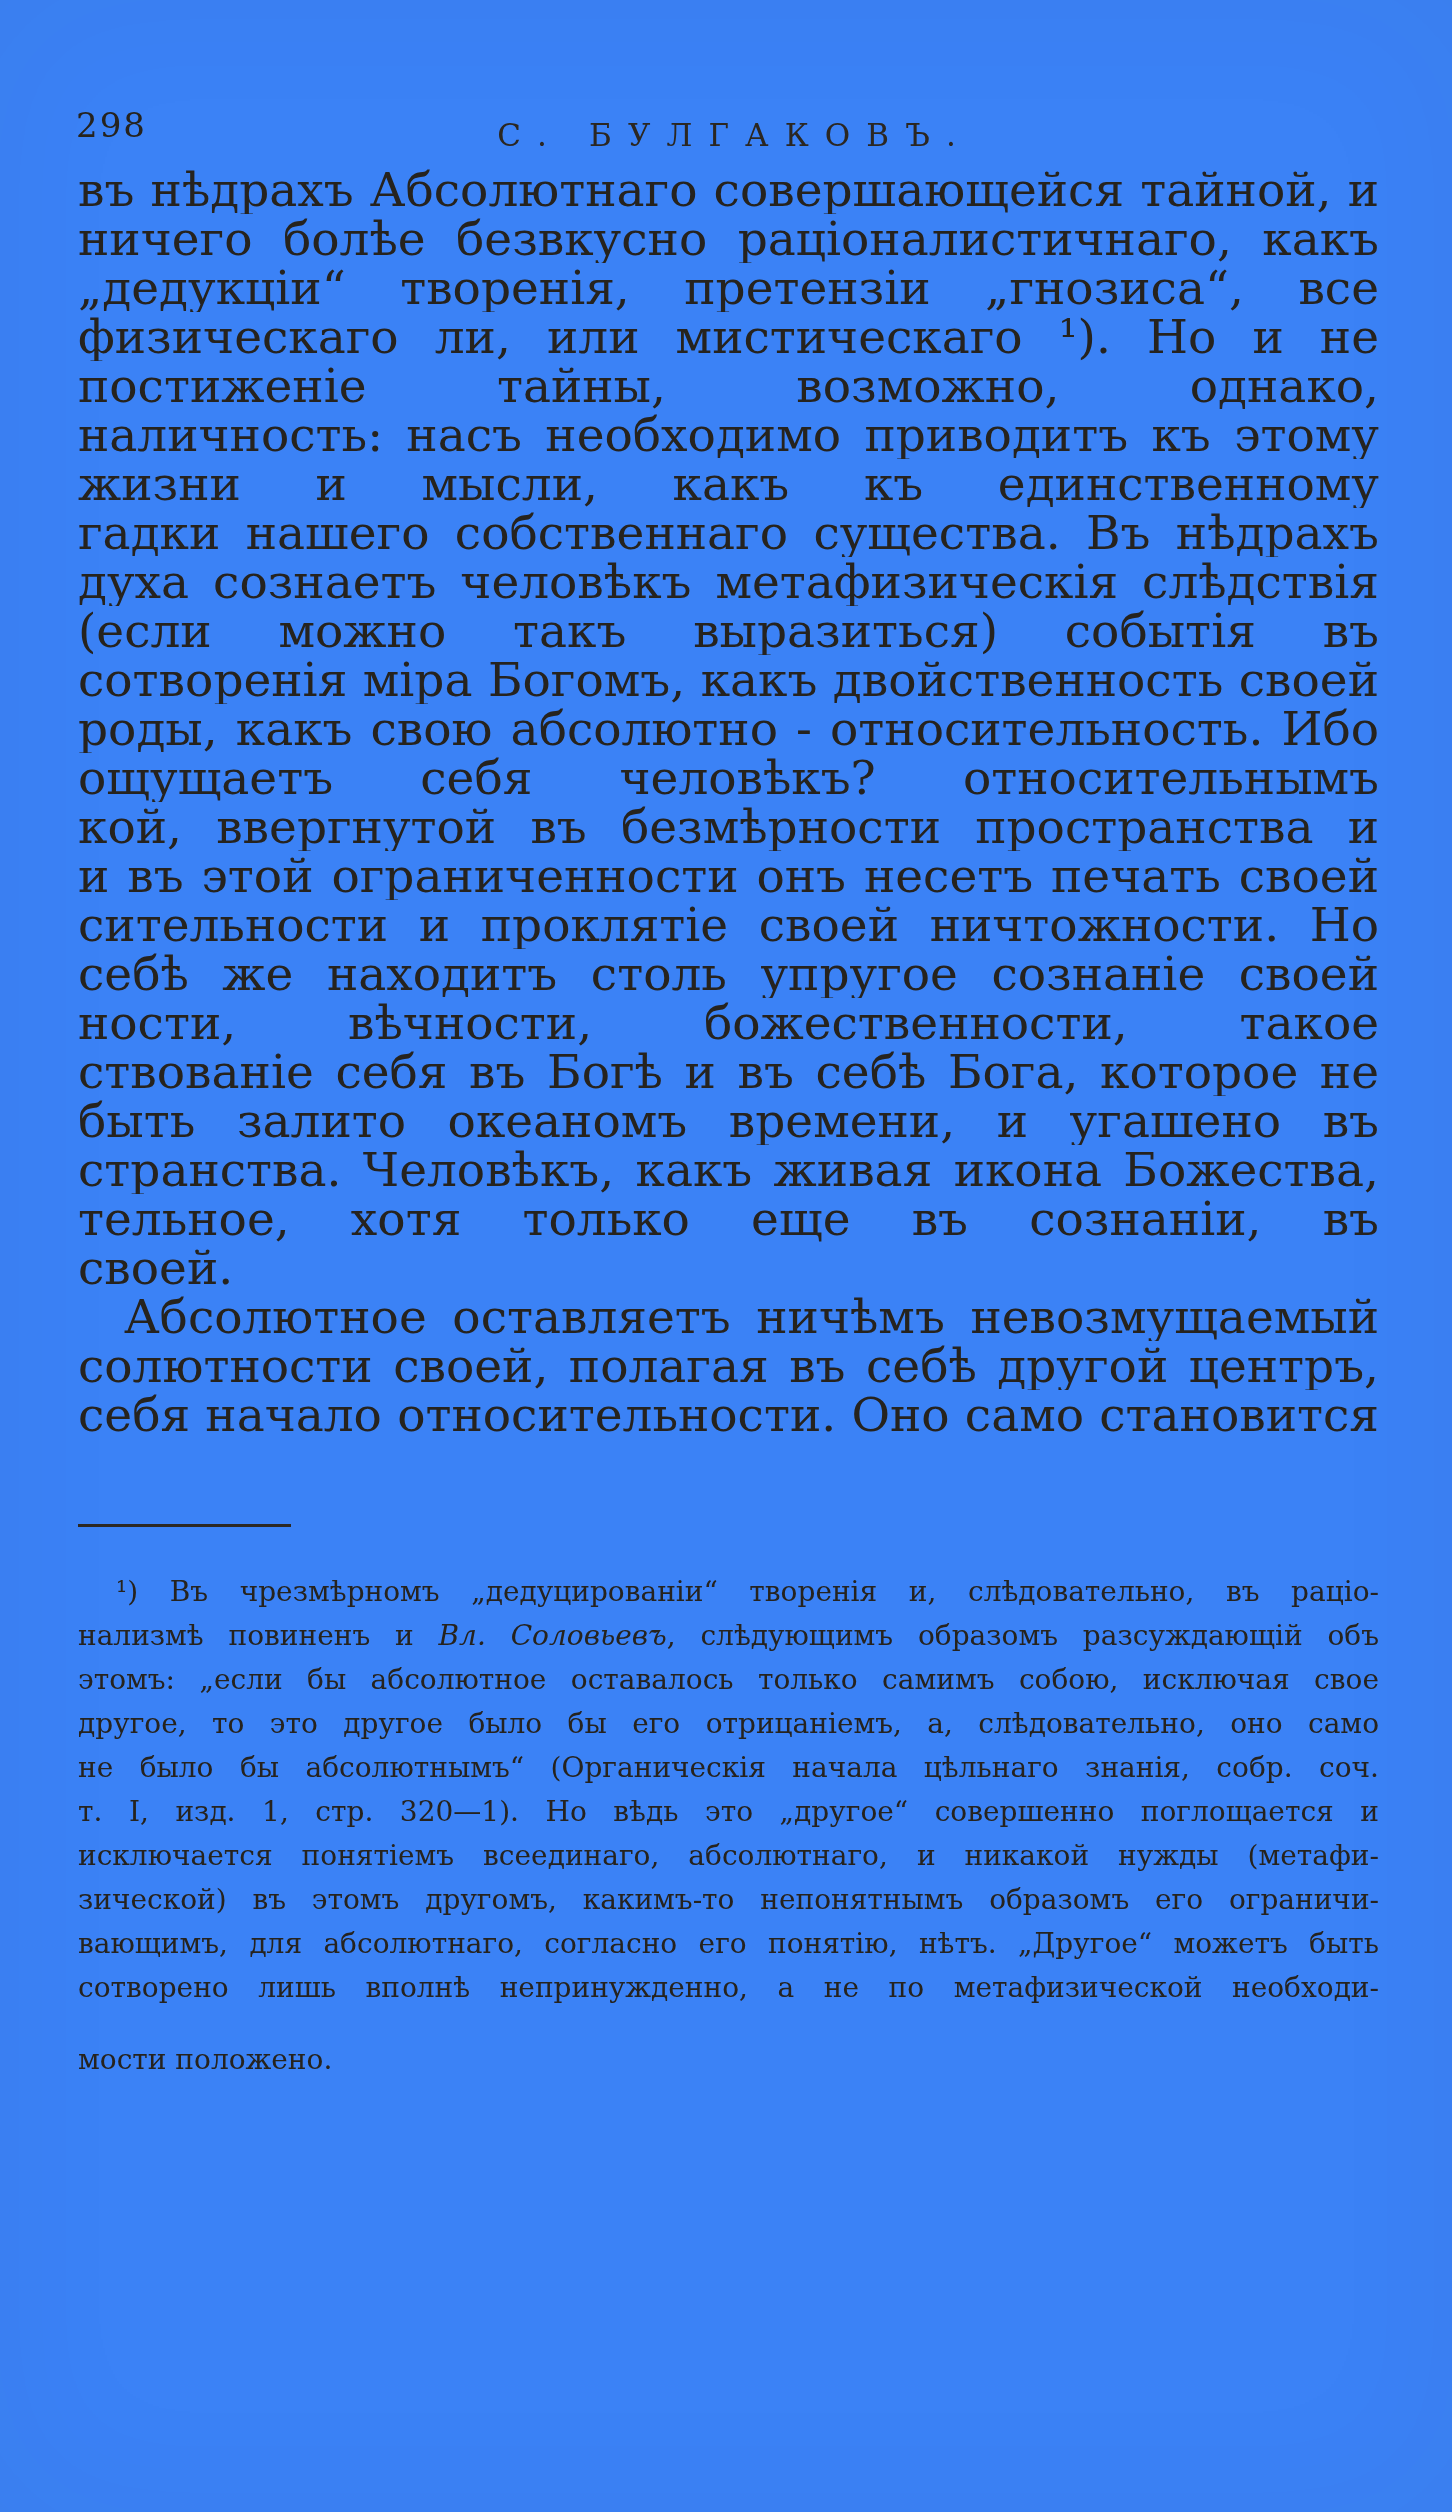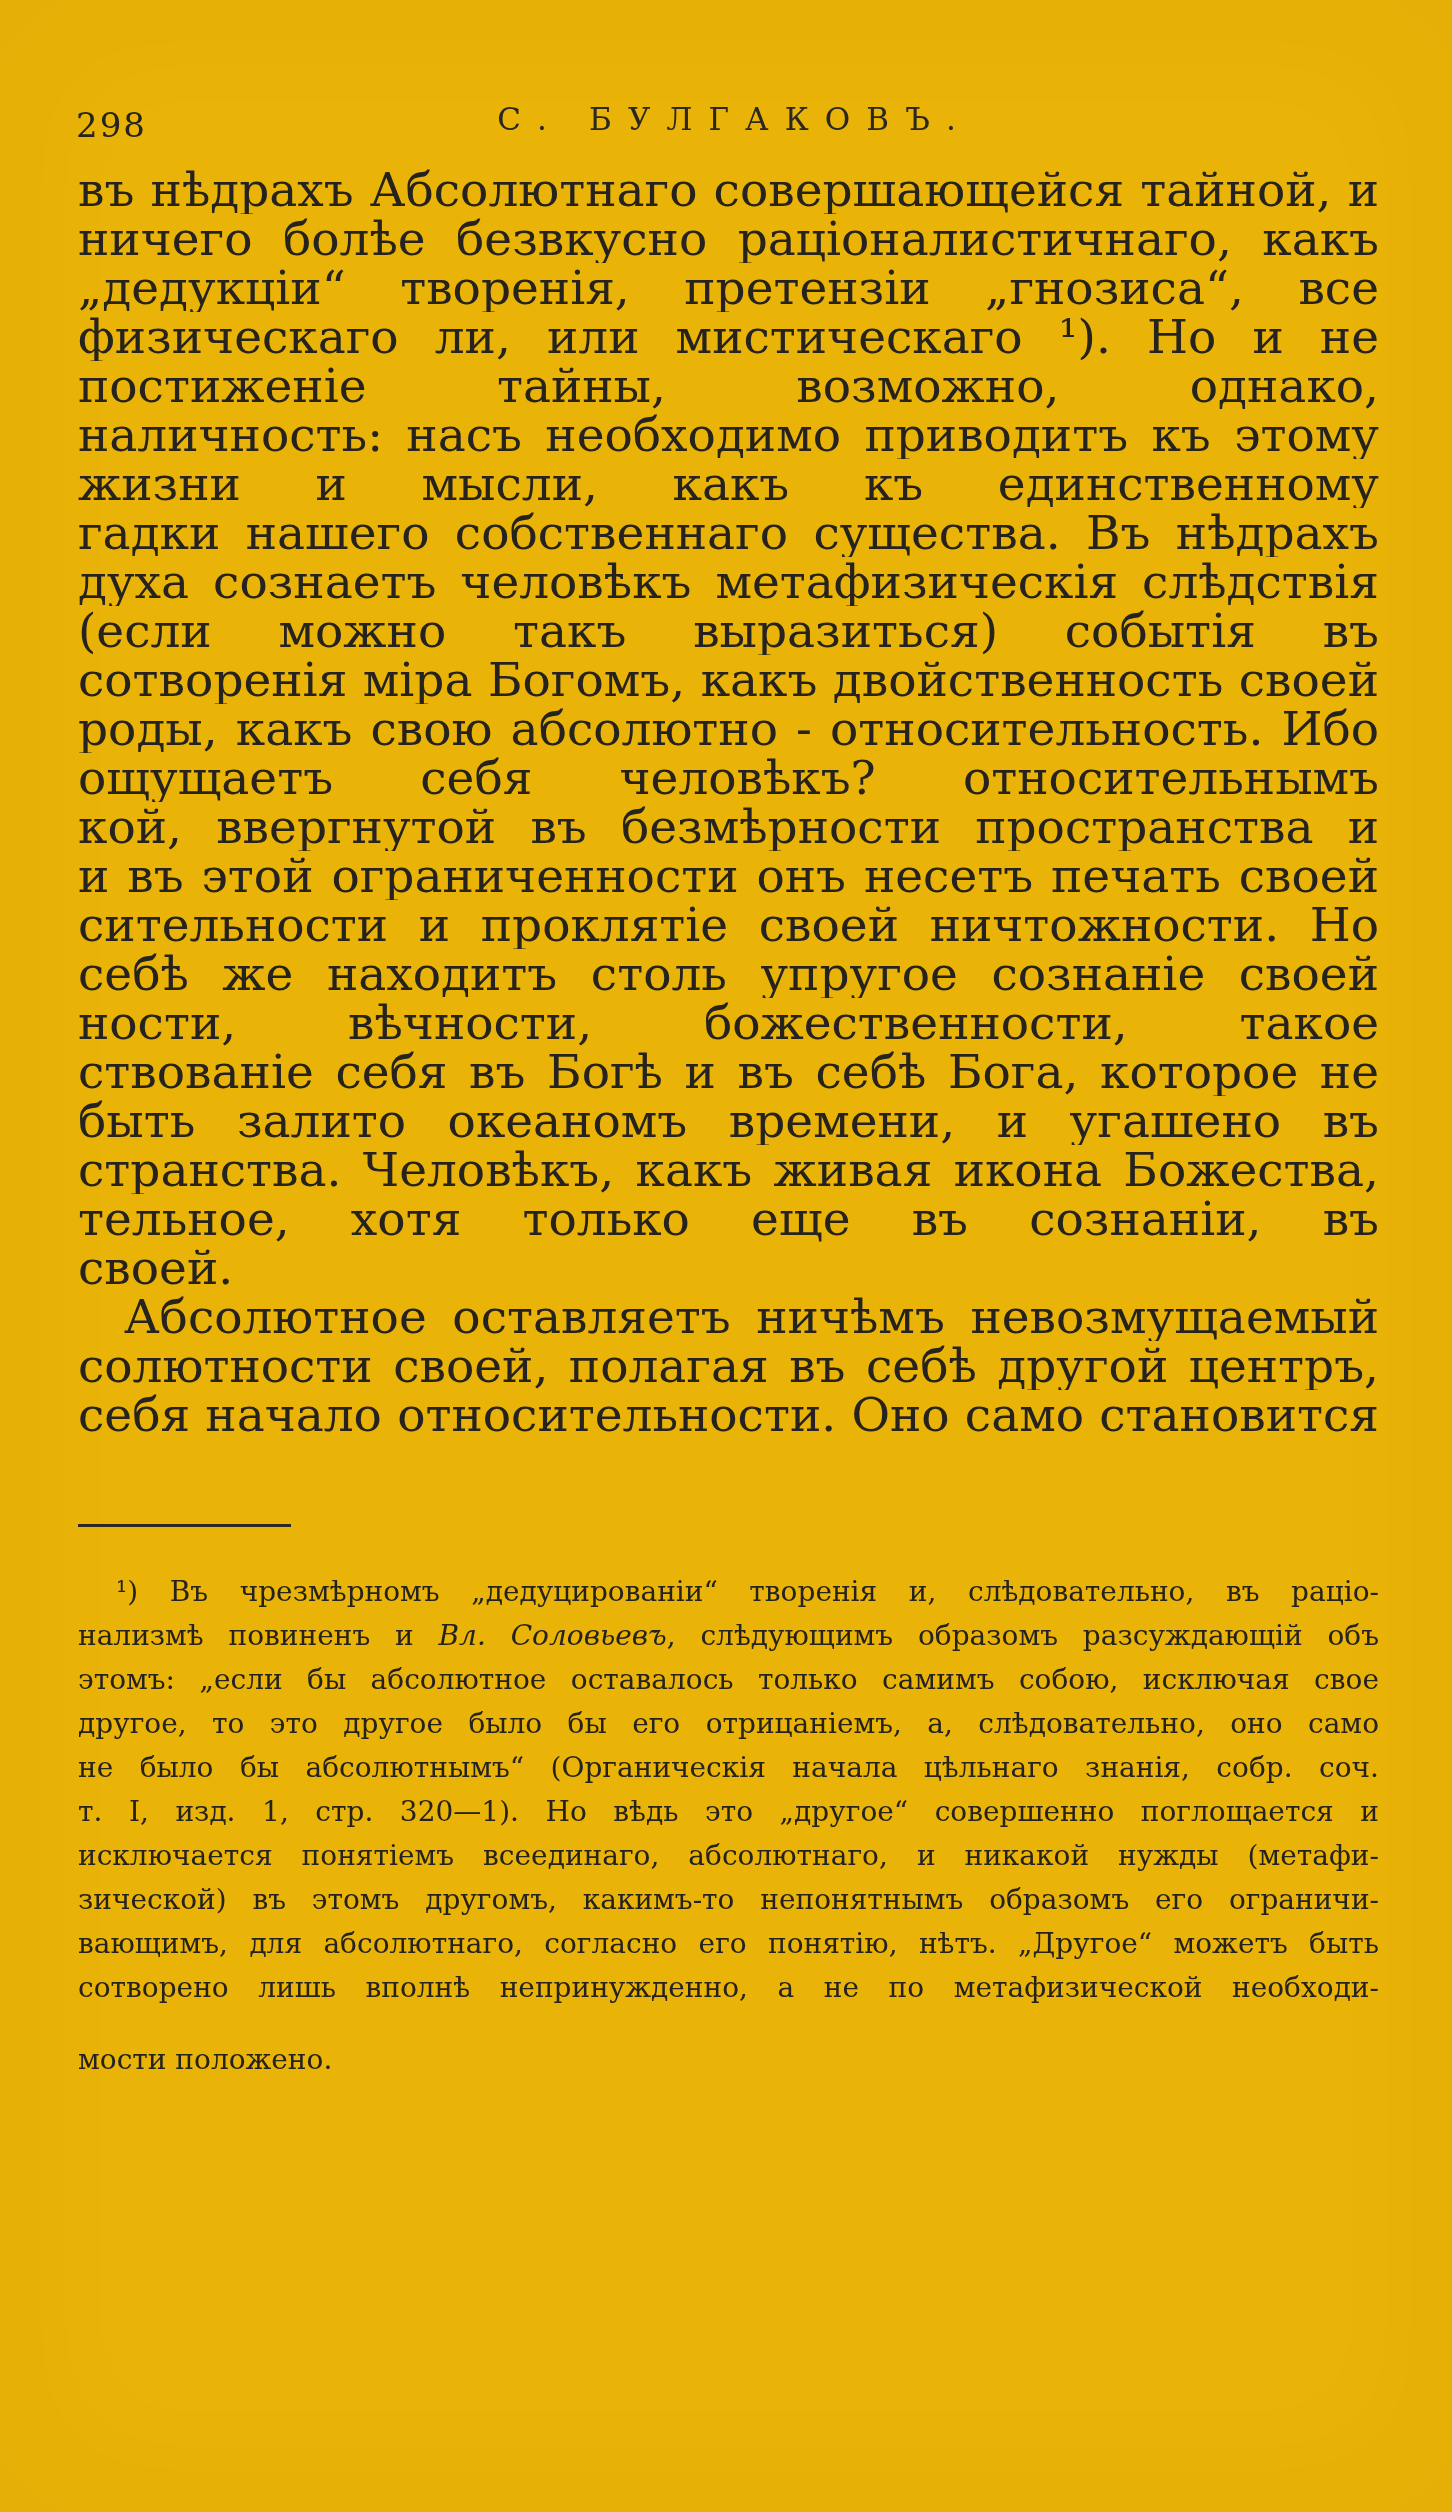--- a/index.html
+++ b/index.html
@@ -1,21 +1,21 @@
 <!DOCTYPE html>
 <html><head>
 <meta charset="utf-8">
 <style>
   html, body { margin: 0; padding: 0; background: #d9d7d2; }
 
   .scan-page {
     position: relative;
     width: 1453px;
     height: 2512px;
-    background: #eab308;
+    background: #3b82f6;
     box-shadow: inset 0 0 159px rgba(60,50,30,0.04);
     font-family: "DejaVu Serif", serif;
     color: #26231;
     color: #26231e;
     overflow: hidden;
   }
 
   
   .running-head {
     position: absolute;
@@ -30,20 +30,21 @@
     top: 4px;
     font-size: 34px;
     letter-spacing: 2px;
   }
   .head-title {
     text-align: center;
     font-size: 31px;
     letter-spacing: 0.52em;
     padding-left: 0.52em;
     color: #2b2722;
+    margin-top: 16px;
   }
 
   
   .main-text {
     position: absolute;
     top: 165px;
     left: 78px;
     width: 1301px;
     font-size: 47px;
   }

